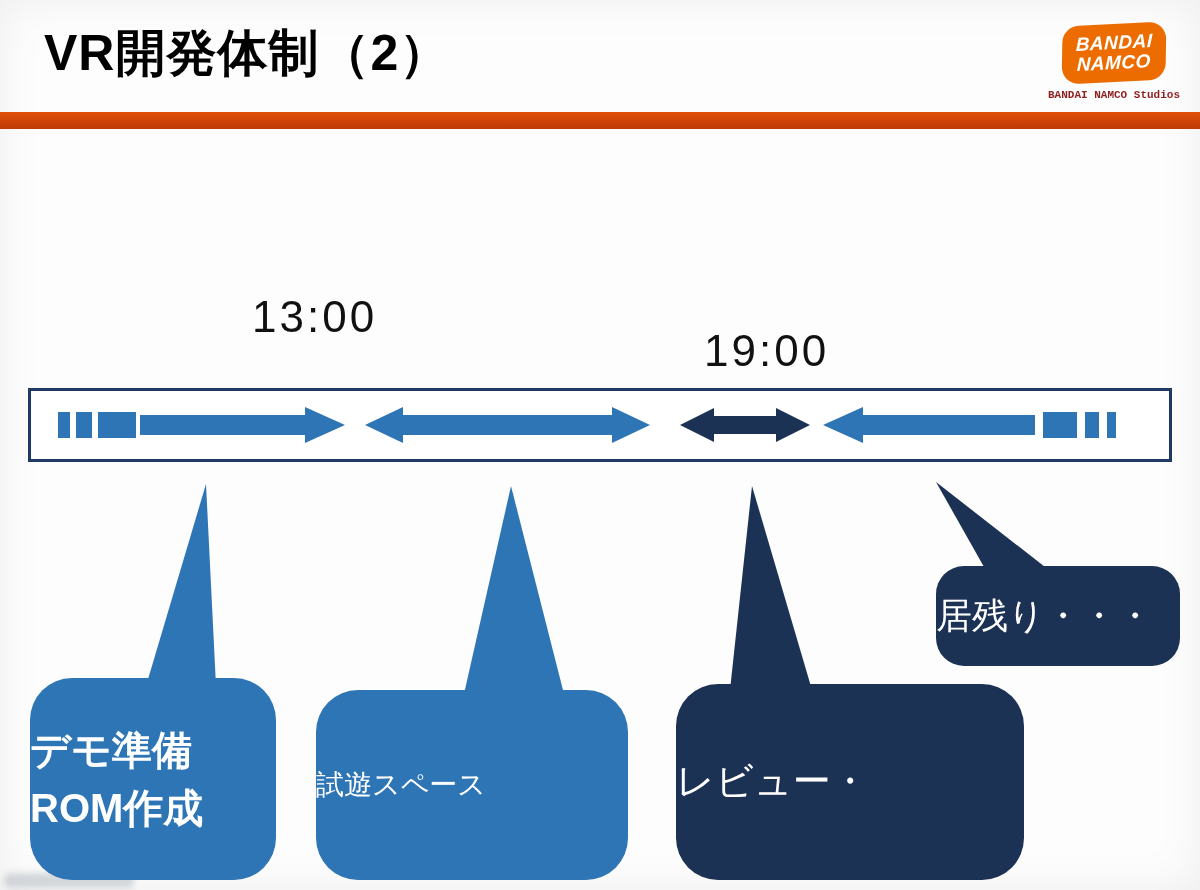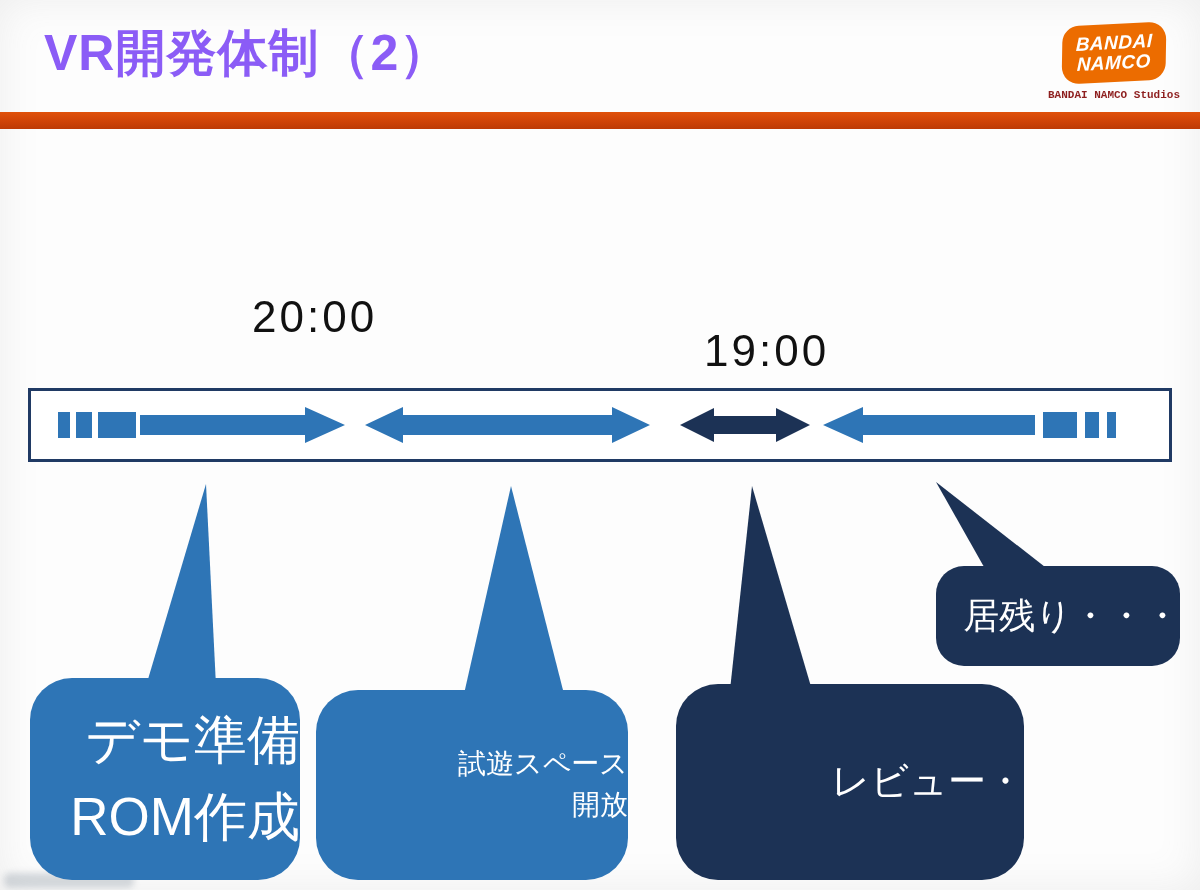--- a/index.html
+++ b/index.html
@@ -4,21 +4,21 @@
 <style>
   html,body{margin:0;padding:0;}
   body{background:#e9e9e9;font-family:"Liberation Sans","DejaVu Sans",sans-serif;}
   .stage{
     position:relative;width:1200px;height:890px;margin:0 auto;
     background:#fdfdfd;overflow:hidden;
     box-shadow:inset 0 0 40px rgba(120,120,120,.12);
   }
   .slide-title{
     position:absolute;left:44px;top:20px;
-    font-size:50px;font-weight:bold;color:#8b5cf6;letter-spacing:1px;
+    font-size:50px;font-weight:bold;color:#000000;letter-spacing:1px;
     white-space:nowrap;
   }
   .logo-group{position:absolute;right:16px;top:24px;width:140px;text-align:center;}
   .logo-mark{
     width:104px;height:58px;margin:0 auto;
     background:#ec6c00;border-radius:16px 18px 16px 18px;
     transform:rotate(-3deg) skewX(-4deg);
     display:flex;flex-direction:column;align-items:center;justify-content:center;
     color:#fff;font-weight:bold;font-style:italic;font-size:19px;line-height:1.05;
     letter-spacing:.5px;
@@ -41,27 +41,27 @@
   .time.t2{left:556px;top:266px;}
   .time.t3{left:704px;top:326px;}
   .timeline-bar{
     position:absolute;left:28px;top:388px;width:1144px;height:74px;
     background:#ffffff;border:3px solid #203a64;box-sizing:border-box;
   }
   .timeline-bar svg{position:absolute;left:0;top:0;}
   .tails{position:absolute;left:0;top:0;width:1200px;height:890px;pointer-events:none;z-index:1;}
   .bubble{
     position:absolute;z-index:2;color:#fff;text-align:center;
-    display:flex;flex-direction:column;align-items:flex-end;justify-content:center;
+    display:flex;flex-direction:column;align-items:flex-start;justify-content:center;
     border-radius:42px;
   }
   .bubble.blue{background:#2e75b6;}
   .bubble.navy{background:#1c3255;}
   .bubble .ln{line-height:1.45;white-space:nowrap;}
-  .b0{left:30px;top:678px;width:270px;height:202px;font-size:53px;}
+  .b0{left:30px;top:678px;width:246px;height:202px;font-size:40px;font-weight:bold;}
   .b1{left:316px;top:690px;width:312px;height:190px;font-size:28px;}
   .b2{left:676px;top:684px;width:348px;height:196px;font-size:38px;}
   .b3{left:936px;top:566px;width:244px;height:100px;font-size:36px;border-radius:28px;}
   .photo-artifact{
     position:absolute;left:4px;bottom:2px;width:130px;height:15px;
     background:rgba(150,160,172,.38);filter:blur(3px);border-radius:6px;
   }
 </style>
 </head>
 <body>
@@ -74,21 +74,21 @@
     <div class="logo-mark">
       <span>BANDAI</span>
       <span>NAMCO</span>
     </div>
     <div class="logo-subtitle">BANDAI NAMCO Studios</div>
   </div>
 
   <div class="accent-bar"></div>
 
 
-  <div class="time t1">20:00</div>
+  <div class="time t1">13:00</div>
   <div class="time t3">19:00</div>
 
   <div class="timeline-bar">
     <svg width="1138" height="68" viewBox="0 0 1138 68">
       <g fill="#2e75b6">
         <rect x="27" y="21" width="12" height="26"></rect>
         <rect x="45" y="21" width="16" height="26"></rect>
         <rect x="67" y="21" width="38" height="26"></rect>
       </g>
       <path fill="#2e75b6" d="M109,24 H274 V16 L314,34 L274,52 V44 H109 Z"></path>
@@ -110,21 +110,20 @@
     <polygon fill="#1c3255" points="936,482 1054,574 988,574"></polygon>
   </svg>
 
   <div class="bubble blue b0">
     <div class="ln">デモ準備</div>
     <div class="ln">ROM作成</div>
   </div>
 
   <div class="bubble blue b1">
     <div class="ln">試遊スペース</div>
-    <div class="ln">開放</div>
   </div>
 
   <div class="bubble navy b2">
     <div class="ln">レビュー・</div>
   </div>
 
   <div class="bubble navy b3">
     <div class="ln">居残り・・・</div>
   </div>
 

